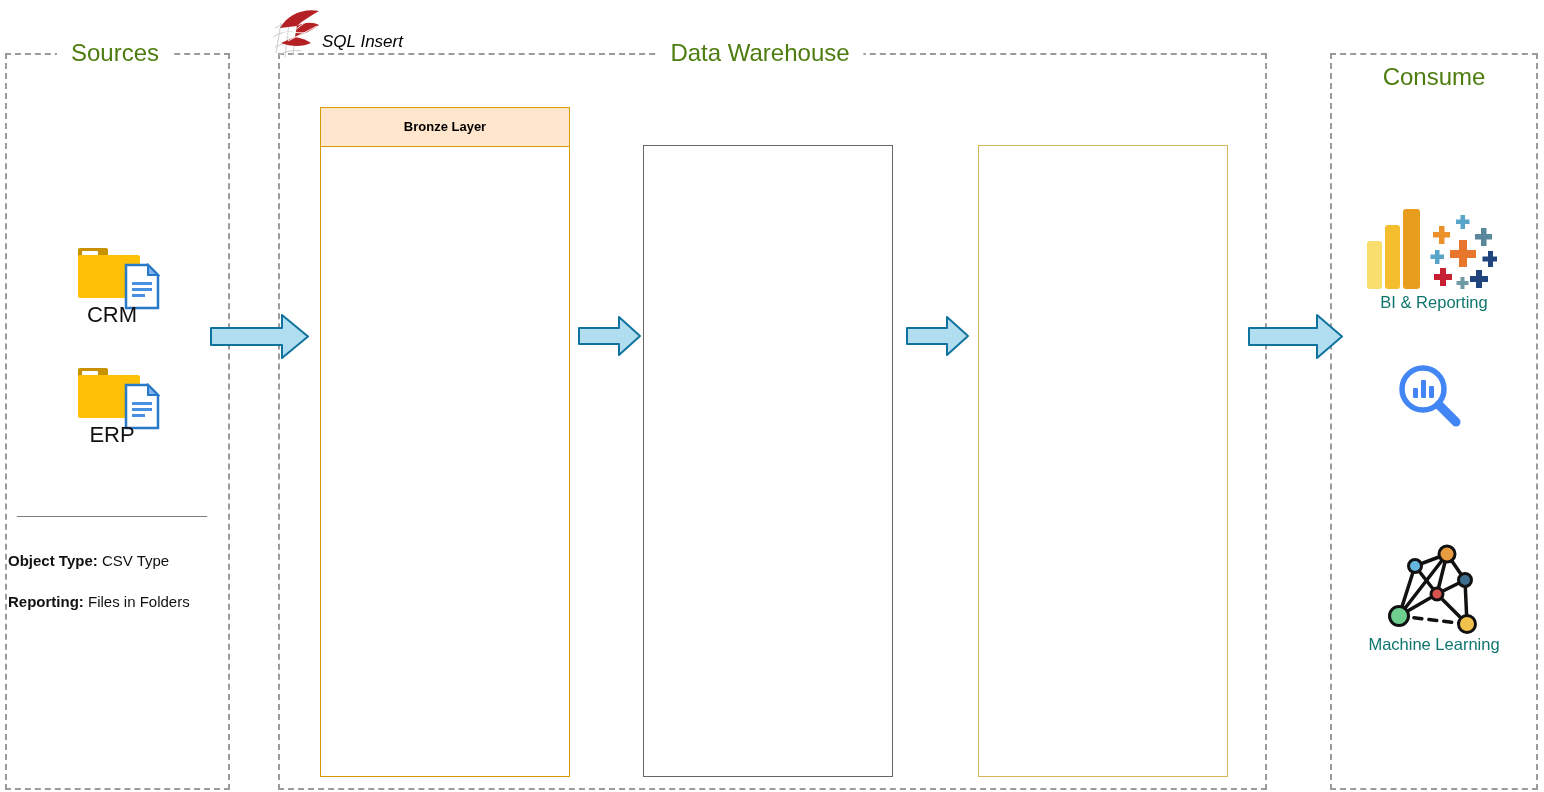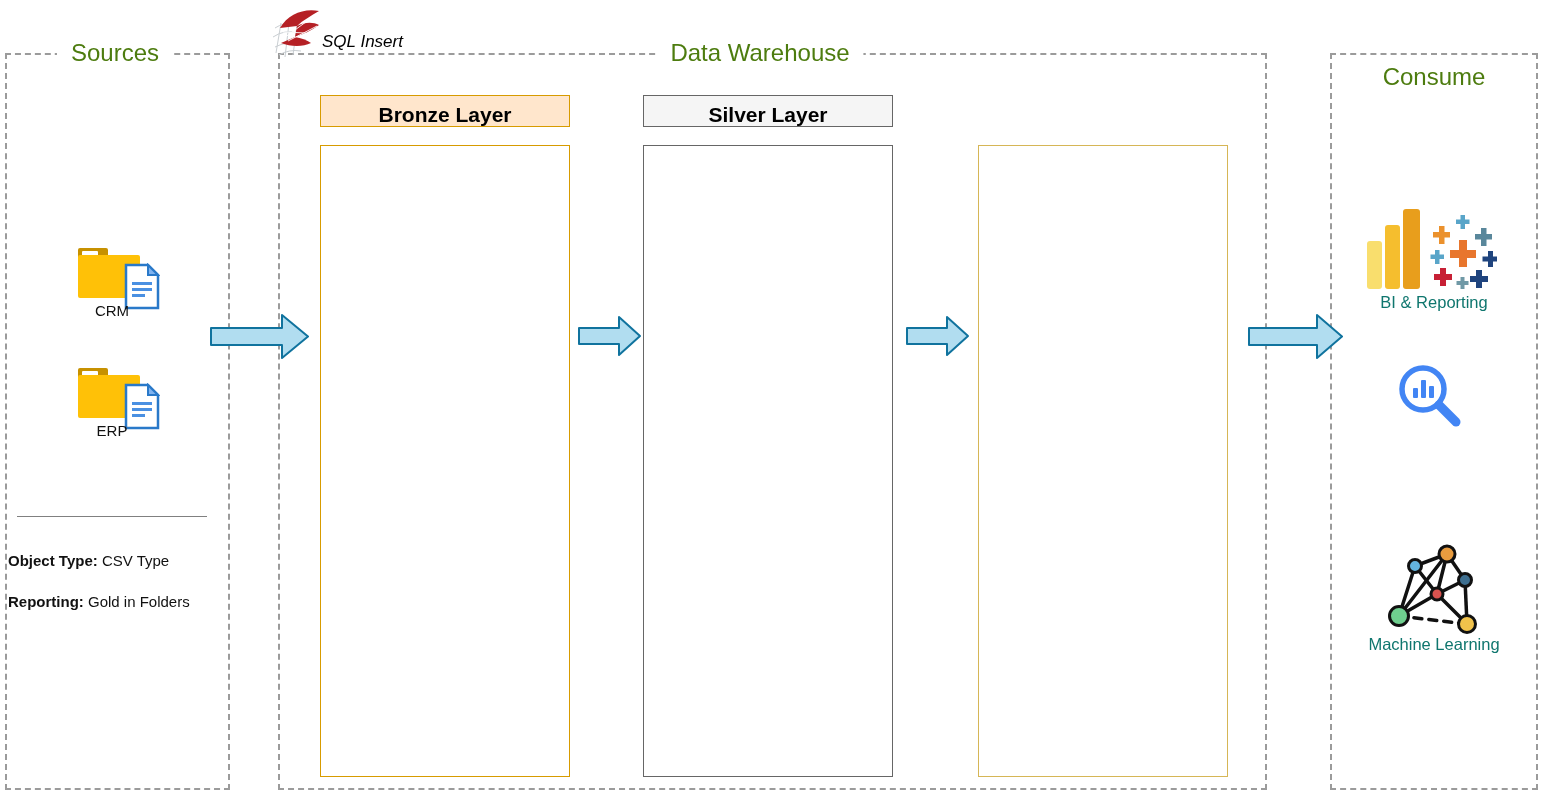--- a/index.html
+++ b/index.html
@@ -1,35 +1,35 @@
 <!DOCTYPE html>
 <html><head>
 <meta charset="utf-8">
 <style>
   html,body{margin:0;padding:0;background:#fff;}
   *{box-sizing:border-box;font-family:"Liberation Sans",sans-serif;}
   .canvas{position:relative;width:1544px;height:792px;background:#fff;overflow:hidden;}
   .panel{position:absolute;top:53px;height:737px;border:2px dashed #9b9b9b;background:transparent;}
   .panel-title{position:absolute;top:53px;transform:translate(-50%,-50%);background:#fff;padding:0 14px;
     font-size:24px;font-weight:normal;color:#4d7c0f;white-space:nowrap;z-index:3;}
-  .layer-header{position:absolute;top:95px;width:250px;height:32px;line-height:38px;text-align:center;
-    font-size:21px;font-weight:bold;color:#000;border:1px solid;z-index:2;}
+  .layer-header{position:absolute;top:107px;width:250px;height:40px;line-height:38px;text-align:center;
+    font-size:13px;font-weight:bold;color:#000;border:1px solid;z-index:2;}
   .layer-box{position:absolute;top:145px;width:250px;height:632px;background:#fff;border:1px solid;z-index:1;}
   .sp-label{position:absolute;top:148px;width:250px;text-align:center;font-size:12.5px;color:#1a1a1a;}
   .sp-icon{position:absolute;top:166px;width:40px;height:40px;background:#3b8ac4;color:#fff;text-align:center;
     line-height:40px;font-size:17px;font-weight:bold;letter-spacing:1px;}
   .db-label{position:absolute;font-size:18px;color:#1a1a1a;text-align:center;line-height:24px;}
   .divider{position:absolute;top:407px;width:194px;border-top:1px solid;}
   .layer-content{position:absolute;top:432px;width:226px;color:#111;}
   .kv{font-size:15px;line-height:19px;margin:0 0 22px 0;padding-left:24px;}
   .b{font-weight:bold;}
   .layer-content ul{margin:-9px 0 22px 0;padding-left:62px;list-style:disc;}
   .layer-content li{font-size:15px;line-height:20.5px;color:#1a1a1a;padding-left:2px;}
   .mt19{margin-top:19px;}
-  .src-label{position:absolute;width:140px;text-align:center;font-size:15px;color:#111;}
+  .src-label{position:absolute;width:140px;text-align:center;font-size:22px;color:#111;}
   .consume-label{position:absolute;left:1330px;width:208px;text-align:center;font-size:16.5px;color:#0f766e;line-height:22px;}
   .abs{position:absolute;}
   svg{display:block;}
 </style>
 </head>
 <body>
 
 <div class="canvas">
 
   <div class="panel" style="left:5px;width:225px;"></div>
@@ -87,21 +87,21 @@
     <path d="M24 2 L24 12 L34 12 Z" fill="#7fb3f0" stroke="#2979c9" stroke-width="2"></path>
     <rect x="8" y="19" width="20" height="3" fill="#4a90e2"></rect>
     <rect x="8" y="25" width="20" height="3" fill="#4a90e2"></rect>
     <rect x="8" y="31" width="13" height="3" fill="#4a90e2"></rect>
   </svg>
   <div class="src-label" style="left:42px;top:422px;">ERP</div>
 
   <div class="abs" style="left:17px;top:516px;width:190px;border-top:1px solid #808080;"></div>
 
   <div class="abs" style="left:8px;top:552px;font-size:15px;color:#111;"><span class="b">Object Type:</span><span> CSV Type</span></div>
-  <div class="abs" style="left:8px;top:593px;font-size:15px;color:#111;"><span class="b">Reporting:</span><span> Gold in Folders</span></div>
+  <div class="abs" style="left:8px;top:593px;font-size:15px;color:#111;"><span class="b">Reporting:</span><span> Files in Folders</span></div>
 
   <svg class="abs" style="left:210px;top:313px;z-index:4;" width="100" height="47" viewBox="0 0 100 47">
     <polygon points="1,15 72,15 72,2 98,23.5 72,45 72,32 1,32" fill="#b1ddf0" stroke="#10739e" stroke-width="2" stroke-linejoin="round"></polygon>
   </svg>
   <svg class="abs" style="left:578px;top:315px;z-index:4;" width="64" height="42" viewBox="0 0 64 42">
     <polygon points="1,13 41,13 41,2 62,21 41,40 41,29 1,29" fill="#b1ddf0" stroke="#10739e" stroke-width="2" stroke-linejoin="round"></polygon>
   </svg>
   <svg class="abs" style="left:906px;top:315px;z-index:4;" width="64" height="42" viewBox="0 0 64 42">
     <polygon points="1,13 41,13 41,2 62,21 41,40 41,29 1,29" fill="#b1ddf0" stroke="#10739e" stroke-width="2" stroke-linejoin="round"></polygon>
   </svg>
@@ -130,21 +130,20 @@
     <div class="kv"><span class="b">Load</span><span>:</span></div>
     <ul>
       <li>Batch Processing</li>
       <li>Full Load</li>
       <li>Truncate &amp; Insert</li>
     </ul>
     <div class="kv"><span>No </span><span class="b">Transformations</span></div>
     <div class="kv"><span class="b">Data Model:</span><span> None (as-is)</span></div>
   </div>
 
-  <div class="layer-header" style="left:643px;background:#f5f5f5;border-color:#666;">Silver Layer</div>
   <div class="layer-box" style="left:643px;border-color:#666;"></div>
   <div class="sp-label" style="left:643px;">Stored Procedure</div>
   <div class="sp-icon" style="left:742px;">&lt;/&gt;</div>
   <svg class="abs" style="left:756px;top:206px;" width="12" height="24" viewBox="0 0 12 24">
     <line x1="6" y1="0" x2="6" y2="16" stroke="#999" stroke-width="2"></line>
     <polygon points="1,14 11,14 6,24" fill="#999"></polygon>
   </svg>
   <svg class="abs" style="left:722px;top:228px;" width="80" height="100" viewBox="0 0 80 100">
     <path d="M2 14 L2 86 Q40 110 78 86 L78 14 Z" fill="#fbfbfb" stroke="#737373" stroke-width="2.5"></path>
     <ellipse cx="40" cy="14" rx="38" ry="12" fill="#fbfbfb" stroke="#737373" stroke-width="2.5"></ellipse>

